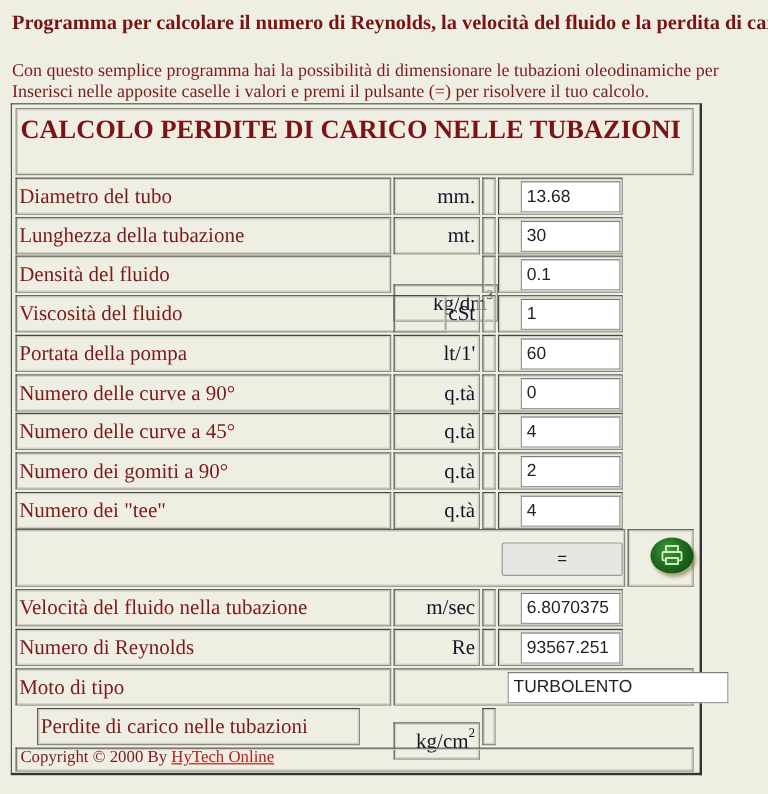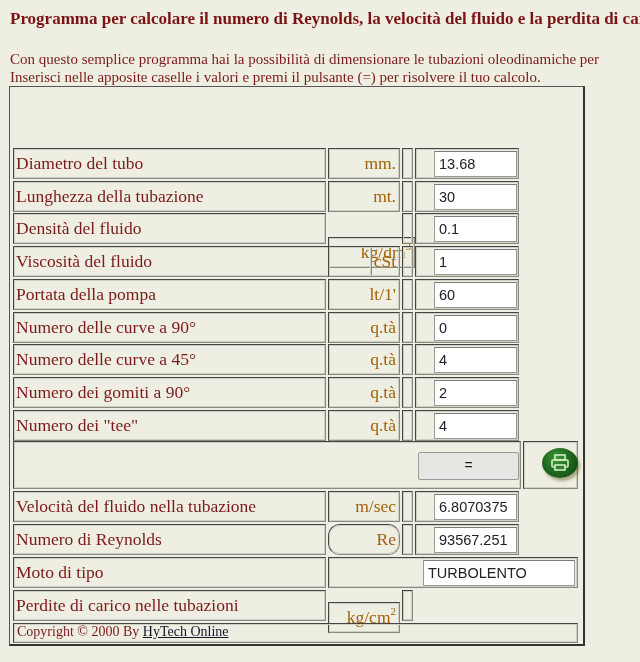--- a/index.html
+++ b/index.html
@@ -32,21 +32,21 @@
     border:1px solid #8a8a80;
     border-top-color:#444; border-left-color:#444;
     outline:1px solid #cfcfc4; outline-offset:-2px;
   }
   .title-cell { left:3px; top:3px; width:565px; height:56px; border-color:#8a8a80; }
   .title-text {
     position:absolute; left:3px; top:4px;
     font-size:22px; font-weight:bold; color:#7a1414; white-space:nowrap;
   }
   .lbl { font-size:17.5px; color:#7a1a1a; white-space:nowrap; position:absolute; left:2px; top:4px; }
-  .unit { font-size:17.5px; color:#a16207; white-space:nowrap; position:absolute; right:3px; top:4px; }
+  .unit { font-size:17.5px; color:#0f172a; white-space:nowrap; position:absolute; right:3px; top:4px; }
   .unit sup { font-size:11px; position:relative; top:-2px; vertical-align:top; }
   .inp {
     position:absolute; box-sizing:border-box;
     background:#fff; border:1px solid #9a9a9a;
     border-top-color:#7a7a7a;
     font-family:"Liberation Sans","DejaVu Sans",sans-serif;
     font-size:14.5px; color:#222;
     padding:0 0 0 4px; overflow:hidden; white-space:nowrap;
     line-height:24px;
   }
@@ -57,32 +57,35 @@
     text-align:center; line-height:24px;
   }
   .print-btn {
     position:absolute; left:18px; top:6px; width:36px; height:30px;
     border-radius:50%;
     background:radial-gradient(circle at 40% 35%, #3e9a3e 0%, #1f6a1f 45%, #0f3f0f 100%);
     box-shadow:2px 3px 3px rgba(80,80,0,0.45);
   }
   .print-btn svg { position:absolute; left:9px; top:6px; }
   .copyright { position:absolute; left:3px; top:3px; font-size:14px; color:#7a1a1a; white-space:nowrap; }
-  .copyright a { color:#0f172a; text-decoration:underline; }
+  .copyright a { color:#b91c1c; text-decoration:underline; }
 </style>
 </head>
 <body>
 
 <div class="page-heading">Programma per calcolare il numero di Reynolds, la velocità del fluido e la perdita di carico</div>
 <div class="intro">
   <div>Con questo semplice programma hai la possibilità di dimensionare le tubazioni oleodinamiche per</div>
   <div>Inserisci nelle apposite caselle i valori e premi il pulsante (=) per risolvere il tuo calcolo.</div>
 </div>
 
 <div class="calc">
+  <div class="cell title-cell">
+    <div class="title-text">CALCOLO PERDITE DI CARICO NELLE TUBAZIONI</div>
+  </div>
 
   <div id="rows">
       <div class="cell" style="left:3px;top:61px;width:313px;height:31px;">
         <span class="lbl">Diametro del tubo</span>
       </div>
        <div class="cell" style="left:318px;top:61px;width:72px;height:31px;">
         <span class="unit"><span>mm.</span></span>
       </div>
        <div class="cell" style="left:392px;top:61px;width:11px;height:31px;"></div>
        <div class="cell" style="left:405px;top:61px;width:104px;height:31px;">
@@ -190,36 +193,36 @@
       <span class="unit">m/sec</span>
     </div>
   <div class="cell" style="left:392px;top:404px;width:11px;height:31px;"></div>
   <div class="cell" style="left:405px;top:404px;width:104px;height:31px;">
     <div class="inp" style="left:18px;top:2px;width:83px;height:26px;">6.8070375</div>
   </div>
 
   <div class="cell" style="left:3px;top:437px;width:313px;height:31px;">
       <span class="lbl">Numero di Reynolds</span>
     </div>
-  <div class="cell" style="left:318px;top:437px;width:72px;height:31px;border-radius:12px;">
+  <div class="cell" style="left:318px;top:437px;width:72px;height:31px;">
       <span class="unit">Re</span>
     </div>
   <div class="cell" style="left:392px;top:437px;width:11px;height:31px;"></div>
   <div class="cell" style="left:405px;top:437px;width:104px;height:31px;">
     <div class="inp" style="left:18px;top:2px;width:83px;height:26px;">93567.251</div>
   </div>
 
   <div class="cell" style="left:3px;top:470px;width:313px;height:31px;">
       <span class="lbl">Moto di tipo</span>
     </div>
   <div class="cell" style="left:318px;top:470px;width:250px;height:31px;">
-    <div class="inp" style="left:94px;top:2px;width:152px;height:26px;">TURBOLENTO</div>
-  </div>
-
-  <div class="cell" style="left:3px;top:503px;width:313px;height:31px;">
+    <div class="inp" style="left:94px;top:2px;width:184px;height:26px;">TURBOLENTO</div>
+  </div>
+
+  <div class="cell" style="left:21px;top:503px;width:269px;height:31px;">
       <span class="lbl">Perdite di carico nelle tubazioni</span>
     </div>
   <div class="cell" style="left:318px;top:503px;width:72px;height:31px;margin-top:12px;">
       <span class="unit"><span>kg/cm</span><sup>2</sup></span>
     </div>
   <div class="cell" style="left:392px;top:503px;width:11px;height:31px;"></div>
 
   <div class="cell" style="left:3px;top:536px;width:565px;height:20px;">
     <div class="copyright" style="top:0px;"><span>Copyright © 2000 By </span><a>HyTech Online</a></div>
   </div>

